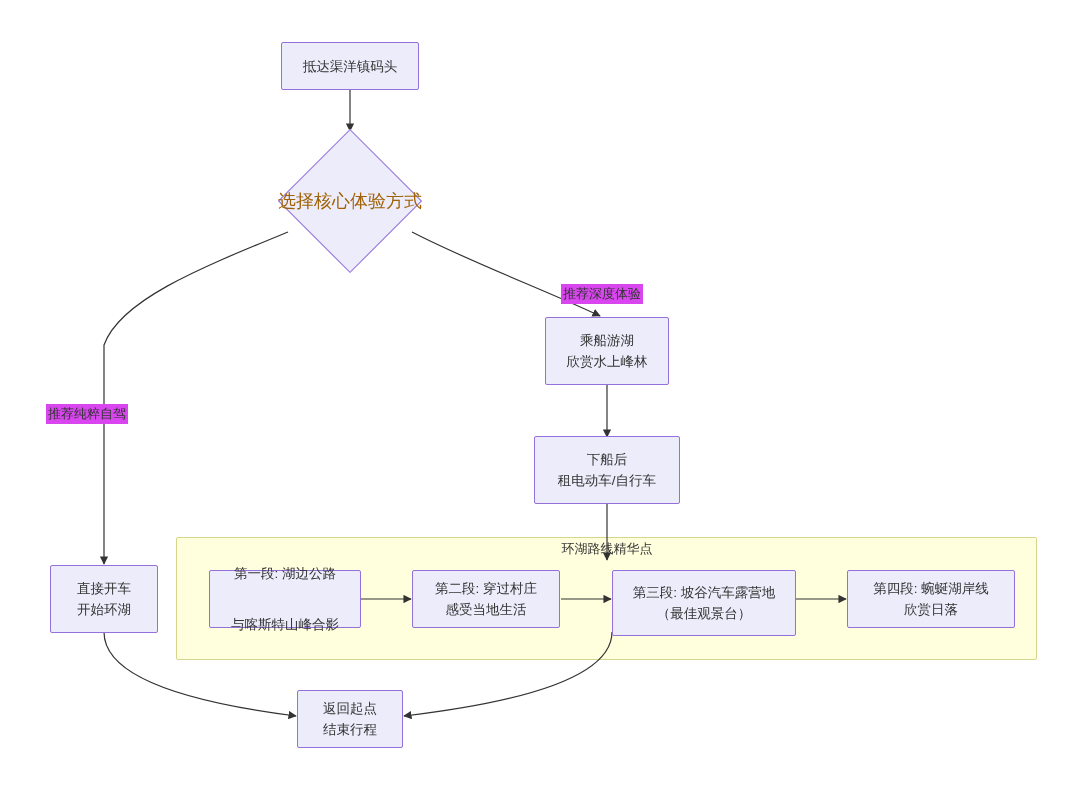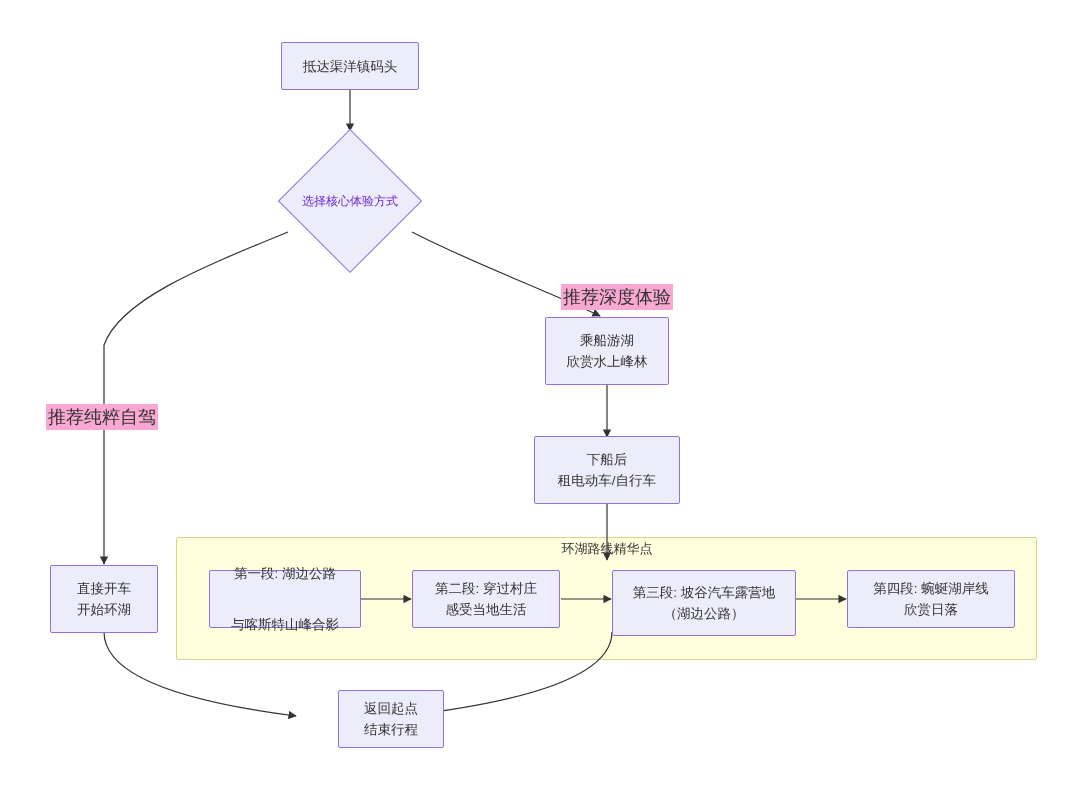--- a/index.html
+++ b/index.html
@@ -63,44 +63,44 @@
   }
   .diamond-label {
     position: absolute;
     left: 0;
     top: 0;
     width: 100%;
     height: 100%;
     display: flex;
     align-items: center;
     justify-content: center;
-    color: #6d28d9;
-    font-size: 12px;
+    color: #a16207;
+    font-size: 18px;
     line-height: 20px;
     white-space: nowrap;
   }
   .cluster {
     position: absolute;
     box-sizing: border-box;
     background: #FFFFDE;
     border: 1px solid #D6D68B;
     border-radius: 2px;
   }
   .cluster-title {
     position: absolute;
     font-size: 13px;
     color: #333333;
     white-space: nowrap;
     text-align: center;
   }
   .edge-label {
     position: absolute;
-    font-size: 18px;
+    font-size: 13px;
     color: #333333;
-    background: #f9a8d4;
+    background: #d946ef;
     padding: 1px 2px;
     white-space: nowrap;
   }
 </style>
 </head>
 <body>
 
 <div id="canvas">
 
   <div class="cluster" style="left:176px; top:537px; width:861px; height:123px;"></div>
@@ -165,29 +165,29 @@
     <span class="ln">与喀斯特山峰合影</span>
   </div>
 
   <div class="node" style="left:412px; top:570px; width:148px; height:58px;">
     <span class="ln">第二段: 穿过村庄</span>
     <span class="ln">感受当地生活</span>
   </div>
 
   <div class="node" style="left:612px; top:570px; width:184px; height:66px;">
     <span class="ln">第三段: 坡谷汽车露营地</span>
-    <span class="ln">（湖边公路）</span>
+    <span class="ln">（最佳观景台）</span>
   </div>
 
   <div class="node" style="left:847px; top:570px; width:168px; height:58px;">
     <span class="ln">第四段: 蜿蜒湖岸线</span>
     <span class="ln">欣赏日落</span>
   </div>
 
-  <div class="node" style="left:297px; top:690px; width:106px; height:58px;margin-left:41px;">
+  <div class="node" style="left:297px; top:690px; width:106px; height:58px;">
     <span class="ln">返回起点</span>
     <span class="ln">结束行程</span>
   </div>
 
   <div class="edge-label" style="left:46px; top:404px;">推荐纯粹自驾</div>
   <div class="edge-label" style="left:561px; top:284px;">推荐深度体验</div>
 
 </div>
 
 </body></html>

